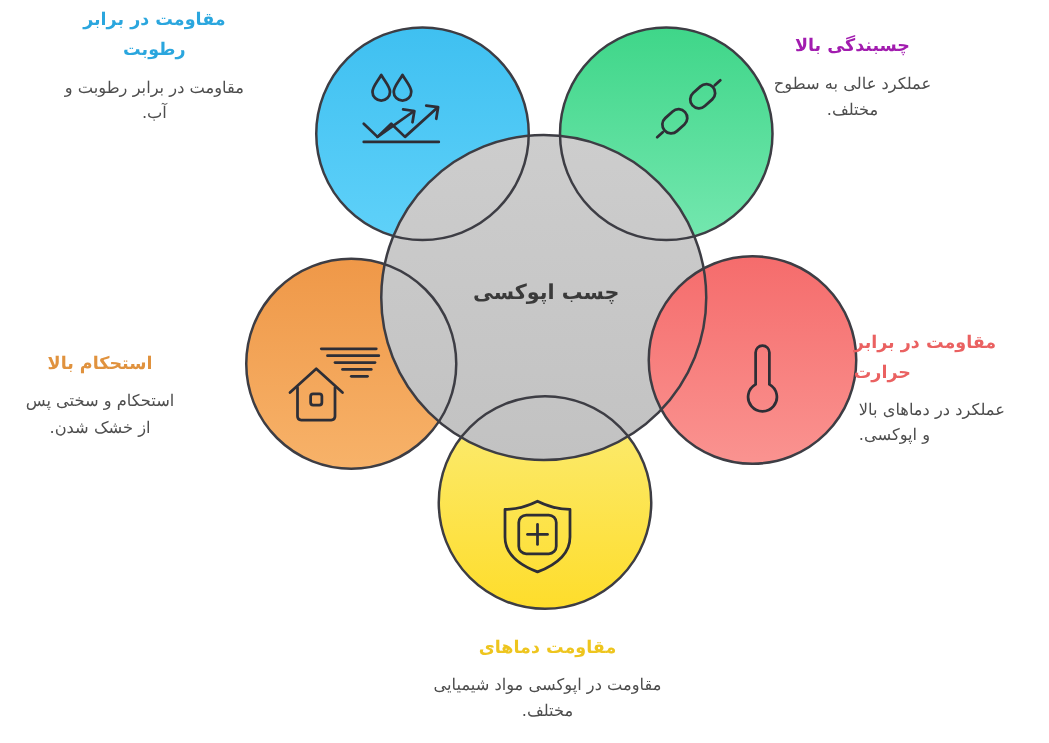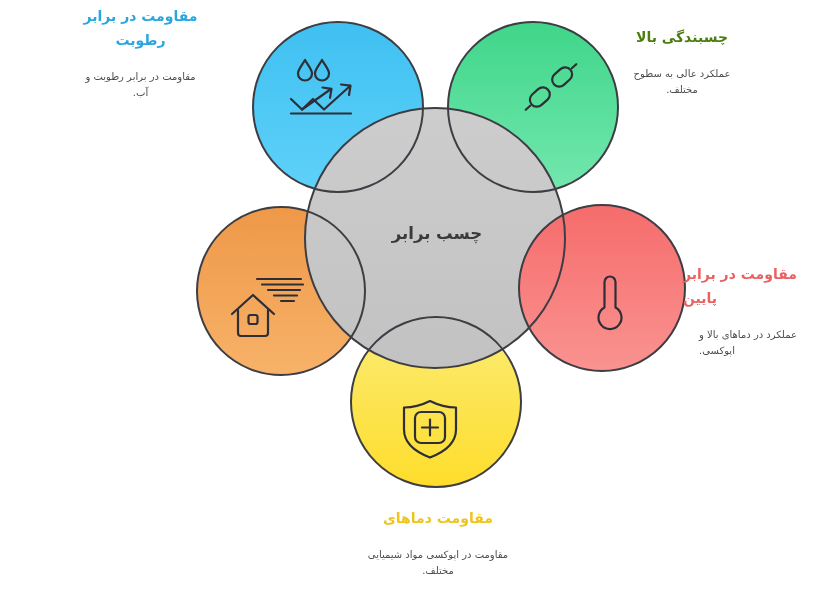--- a/index.html
+++ b/index.html
@@ -13,29 +13,29 @@
   }
   .venn{position:absolute;left:0;top:0;}
   .label{position:absolute;text-align:center;}
   .label .title{
     font-weight:bold;
     font-size:14px;
     line-height:1.7;
     margin:0 0 8px 0;
   }
   .label .desc{
-    font-size:10px;
+    font-size:13px;
     line-height:1.6;
     color:#4d4d4d;
-    margin:16px;
+    margin:4px;
   }
-  .label-moisture{left:63px;top:5px;width:155px;text-align:center;}
+  .label-moisture{left:46px;top:5px;width:155px;text-align:center;}
   .label-moisture .title{color:#2aa6de;}
   .label-adhesion{left:612px;top:26px;width:140px;}
-  .label-adhesion .title{color:#4d7c0f;}
+  .label-adhesion .title{color:#a21caf;}
   .label-strength{left:10px;top:280px;width:140px;}
   .label-strength .title{color:#e0923e;}
   .label-heat{left:683px;top:263px;width:135px;text-align:left;}
   .label-heat .title{color:#ea6161;}
   .label-chemical{left:338px;top:507px;width:200px;}
   .label-chemical .title{color:#eec51e;}
   .center-label{
     position:absolute;
     left:357px;top:224px;width:160px;
     text-align:center;
@@ -129,35 +129,39 @@
 
       <g>
         <path d="M430 401 c-9 4.5 -17.5 6.5 -26 6.5 v22 c0 13 9 21.5 26 28 c17 -6.5 26 -15 26 -28 v-22 c-8.5 0 -17 -2 -26 -6.5 z"></path>
         <rect x="415" y="412" width="30" height="31" rx="6"></rect>
         <path d="M430 419.5 v16"></path>
         <path d="M422 427.5 h16"></path>
       </g>
     </g>
   </svg>
 
-  <div class="center-label">چسب برابر</div>
+  <div class="center-label">چسب اپوکسی</div>
 
   <div class="label label-moisture">
     <div class="title">مقاومت در برابر رطوبت</div>
     <div class="desc">مقاومت در برابر رطوبت و آب.</div>
   </div>
 
   <div class="label label-adhesion">
     <div class="title">چسبندگی بالا</div>
     <div class="desc">عملکرد عالی به سطوح مختلف.</div>
   </div>
 
+  <div class="label label-strength">
+    <div class="title">استحکام بالا</div>
+    <div class="desc">استحکام و سختی پس از خشک شدن.</div>
+  </div>
 
   <div class="label label-heat">
-    <div class="title">مقاومت در برابر پایین</div>
+    <div class="title">مقاومت در برابر حرارت</div>
     <div class="desc">عملکرد در دماهای بالا و اپوکسی.</div>
   </div>
 
   <div class="label label-chemical">
     <div class="title">مقاومت دماهای</div>
     <div class="desc">مقاومت در اپوکسی مواد شیمیایی مختلف.</div>
   </div>
 
 </div>
 

